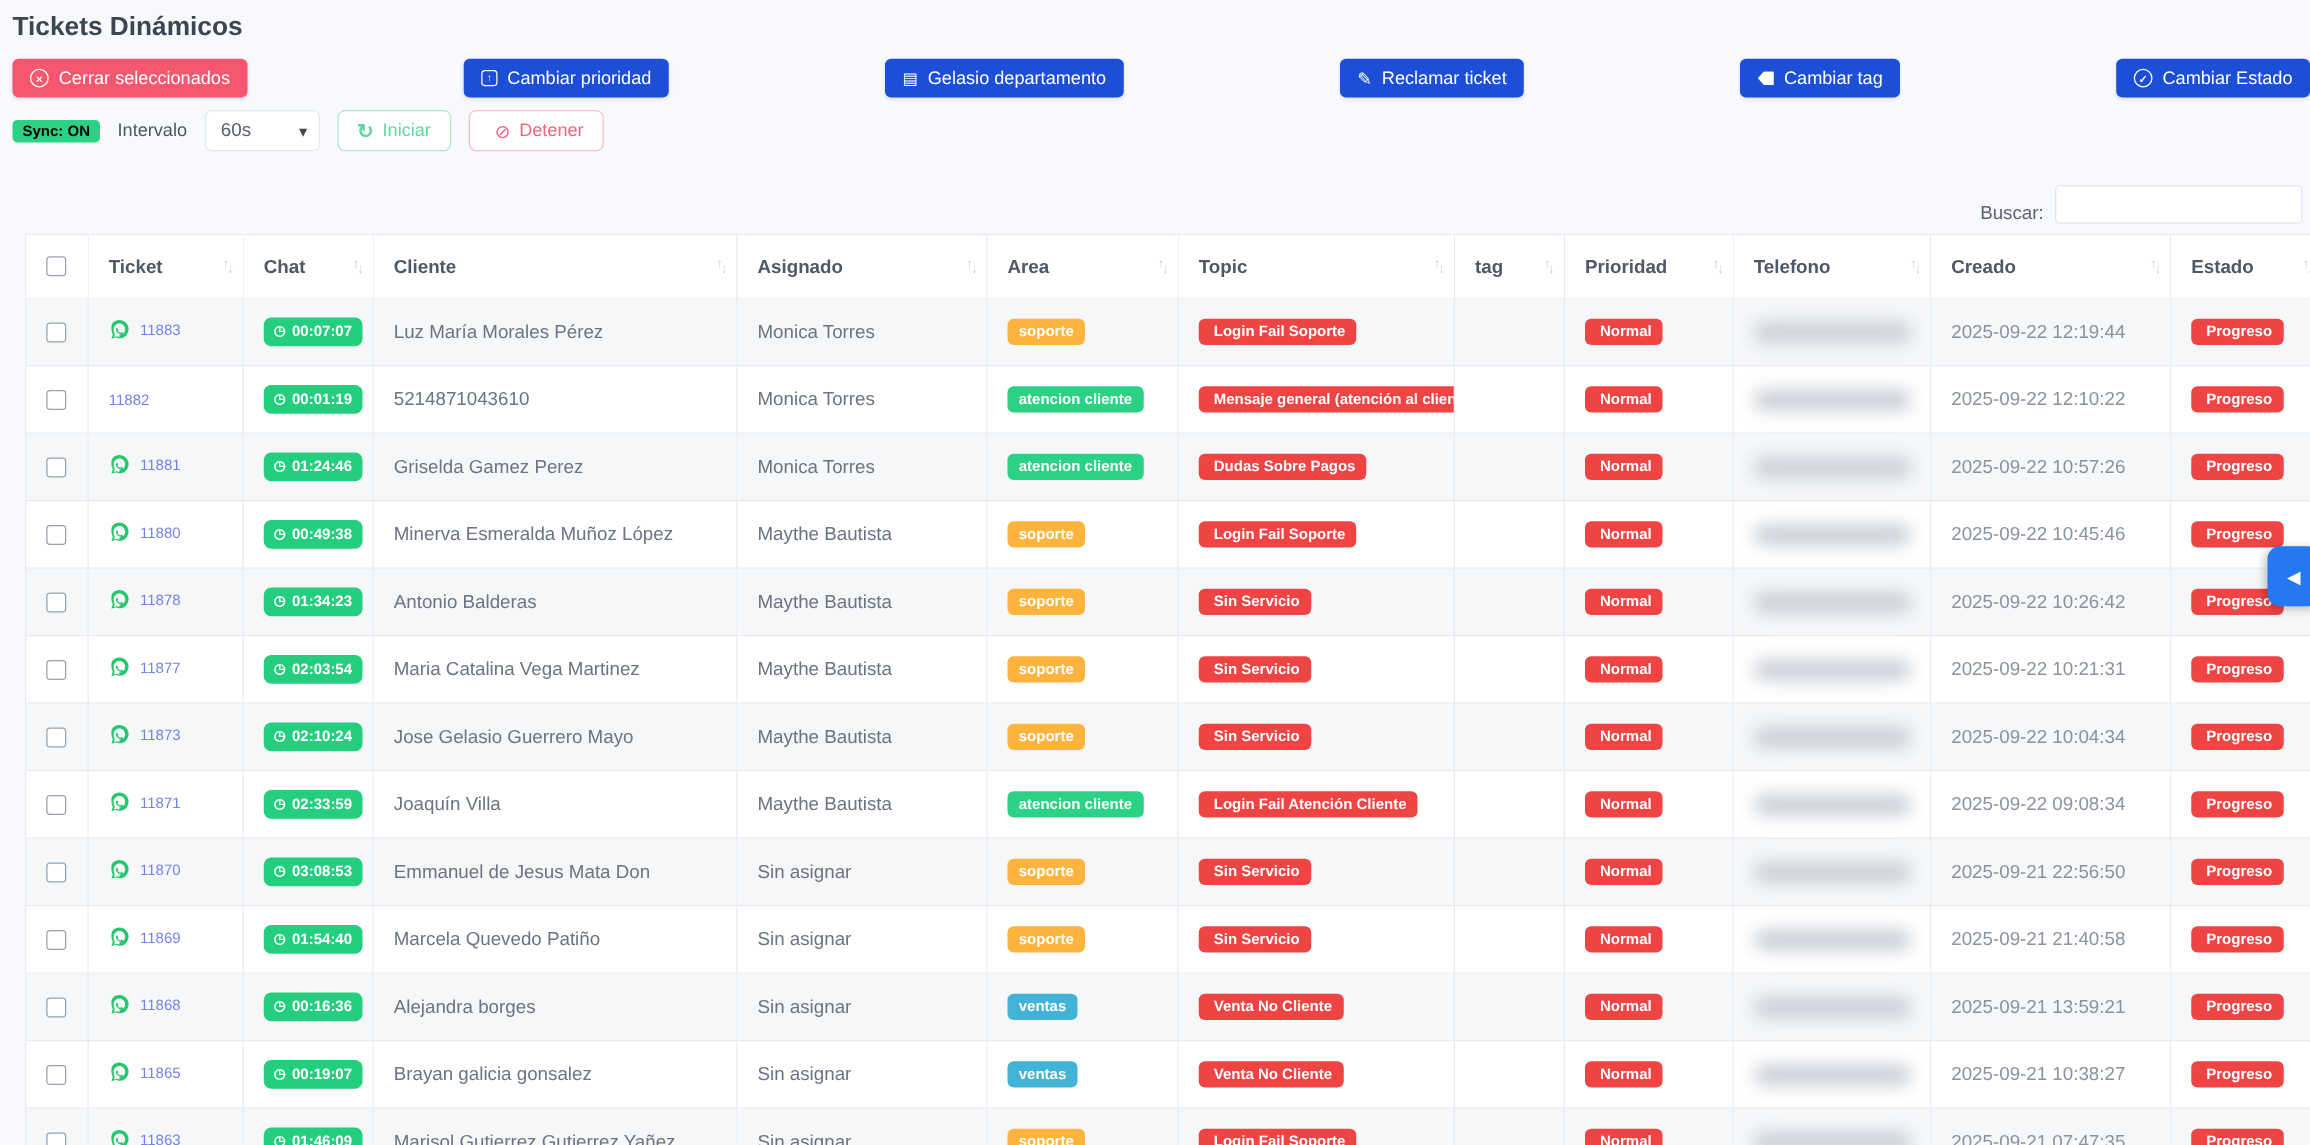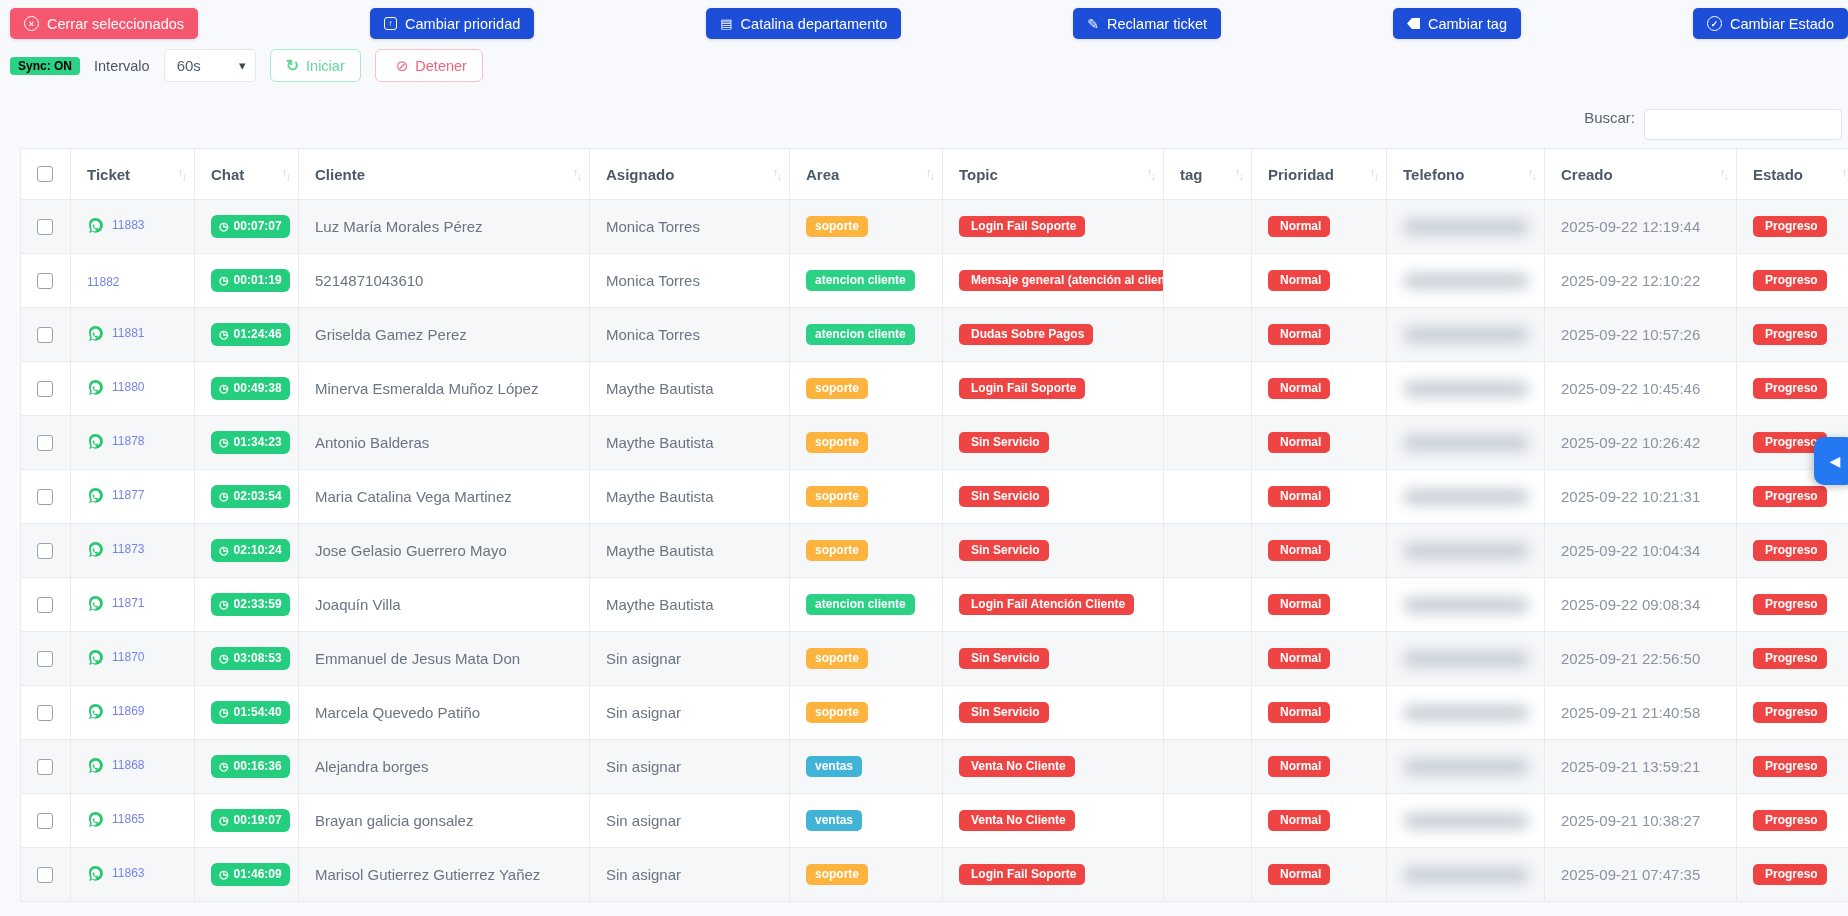--- a/index.html
+++ b/index.html
@@ -52,21 +52,21 @@
     height:33px; padding:0 15px; border-radius:6px; background:#fff;
     font-size:14.5px; display:inline-flex; align-items:center; gap:7px;
     font-family:inherit; cursor:pointer;
   }
   .outline-btn.start { border:1px solid #a9ebc9; color:#63d69e; }
   .outline-btn.stop  { border:1px solid #f9bfca; color:#f3647b;padding-left:20px; }
   .ico-sync::before { content:"↻"; font-size:16px; font-weight:700; color:#63d69e; }
   .ico-stop::before { content:"⊘"; font-size:15px; color:#f3647b; }
 
   
-  .search-row { display:flex; justify-content:flex-end; align-items:flex-start; gap:9px; margin:27px 6px 8px 0; }
+  .search-row { display:flex; justify-content:flex-end; align-items:flex-end; gap:9px; margin:27px 6px 8px 0; }
   .search-label { font-size:15px; color:#5a6370; }
   .search-input { width:198px; height:31px; border:1px solid #e0e4eb; border-radius:4px;
     background:#fff; padding:0 8px; font-size:14px; font-family:inherit; color:#4d5663; }
 
   
   table { border-collapse:collapse; table-layout:fixed; width:1838px; margin-left:10px; background:#fff; }
   th,td { border:1px solid #e8ecf1; overflow:hidden; white-space:nowrap; }
   th { height:51px; text-align:left; padding:0 26px 0 16px; font-size:15px; color:#4f5866;
        font-weight:700; background:#fff; position:relative; }
   td { height:54px; padding:0 10px 0 16px; font-size:15px; color:#6a7483; }
@@ -96,35 +96,36 @@
   .c-creado { color:#8b93a1; }
 
   .float-btn { position:fixed; top:437px; right:-8px; width:42px; height:48px;
     background:#2479f3; border:none; border-radius:10px; color:#fff; font-size:14px;
     box-shadow:-2px 2px 8px rgba(0,0,0,.25); cursor:pointer; }
 </style>
 </head>
 <body>
 
 <div class="page">
+  <div class="page-title">Tickets Dinámicos</div>
 
   <div id="toolbar">
   <button class="tb-btn danger">
     <span class="ico ico-close-circle"></span>
     <span class="blabel">Cerrar seleccionados</span>
   </button>
 
   <button class="tb-btn info">
     <span class="ico ico-priority"></span>
     <span class="blabel">Cambiar prioridad</span>
   </button>
 
   <button class="tb-btn info">
     <span class="ico ico-department"></span>
-    <span class="blabel">Catalina departamento</span>
+    <span class="blabel">Gelasio departamento</span>
   </button>
 
   <button class="tb-btn info">
     <span class="ico ico-claim-pen"></span>
     <span class="blabel">Reclamar ticket</span>
   </button>
 
   <button class="tb-btn info">
     <span class="ico ico-tag"></span>
     <span class="blabel">Cambiar tag</span>

